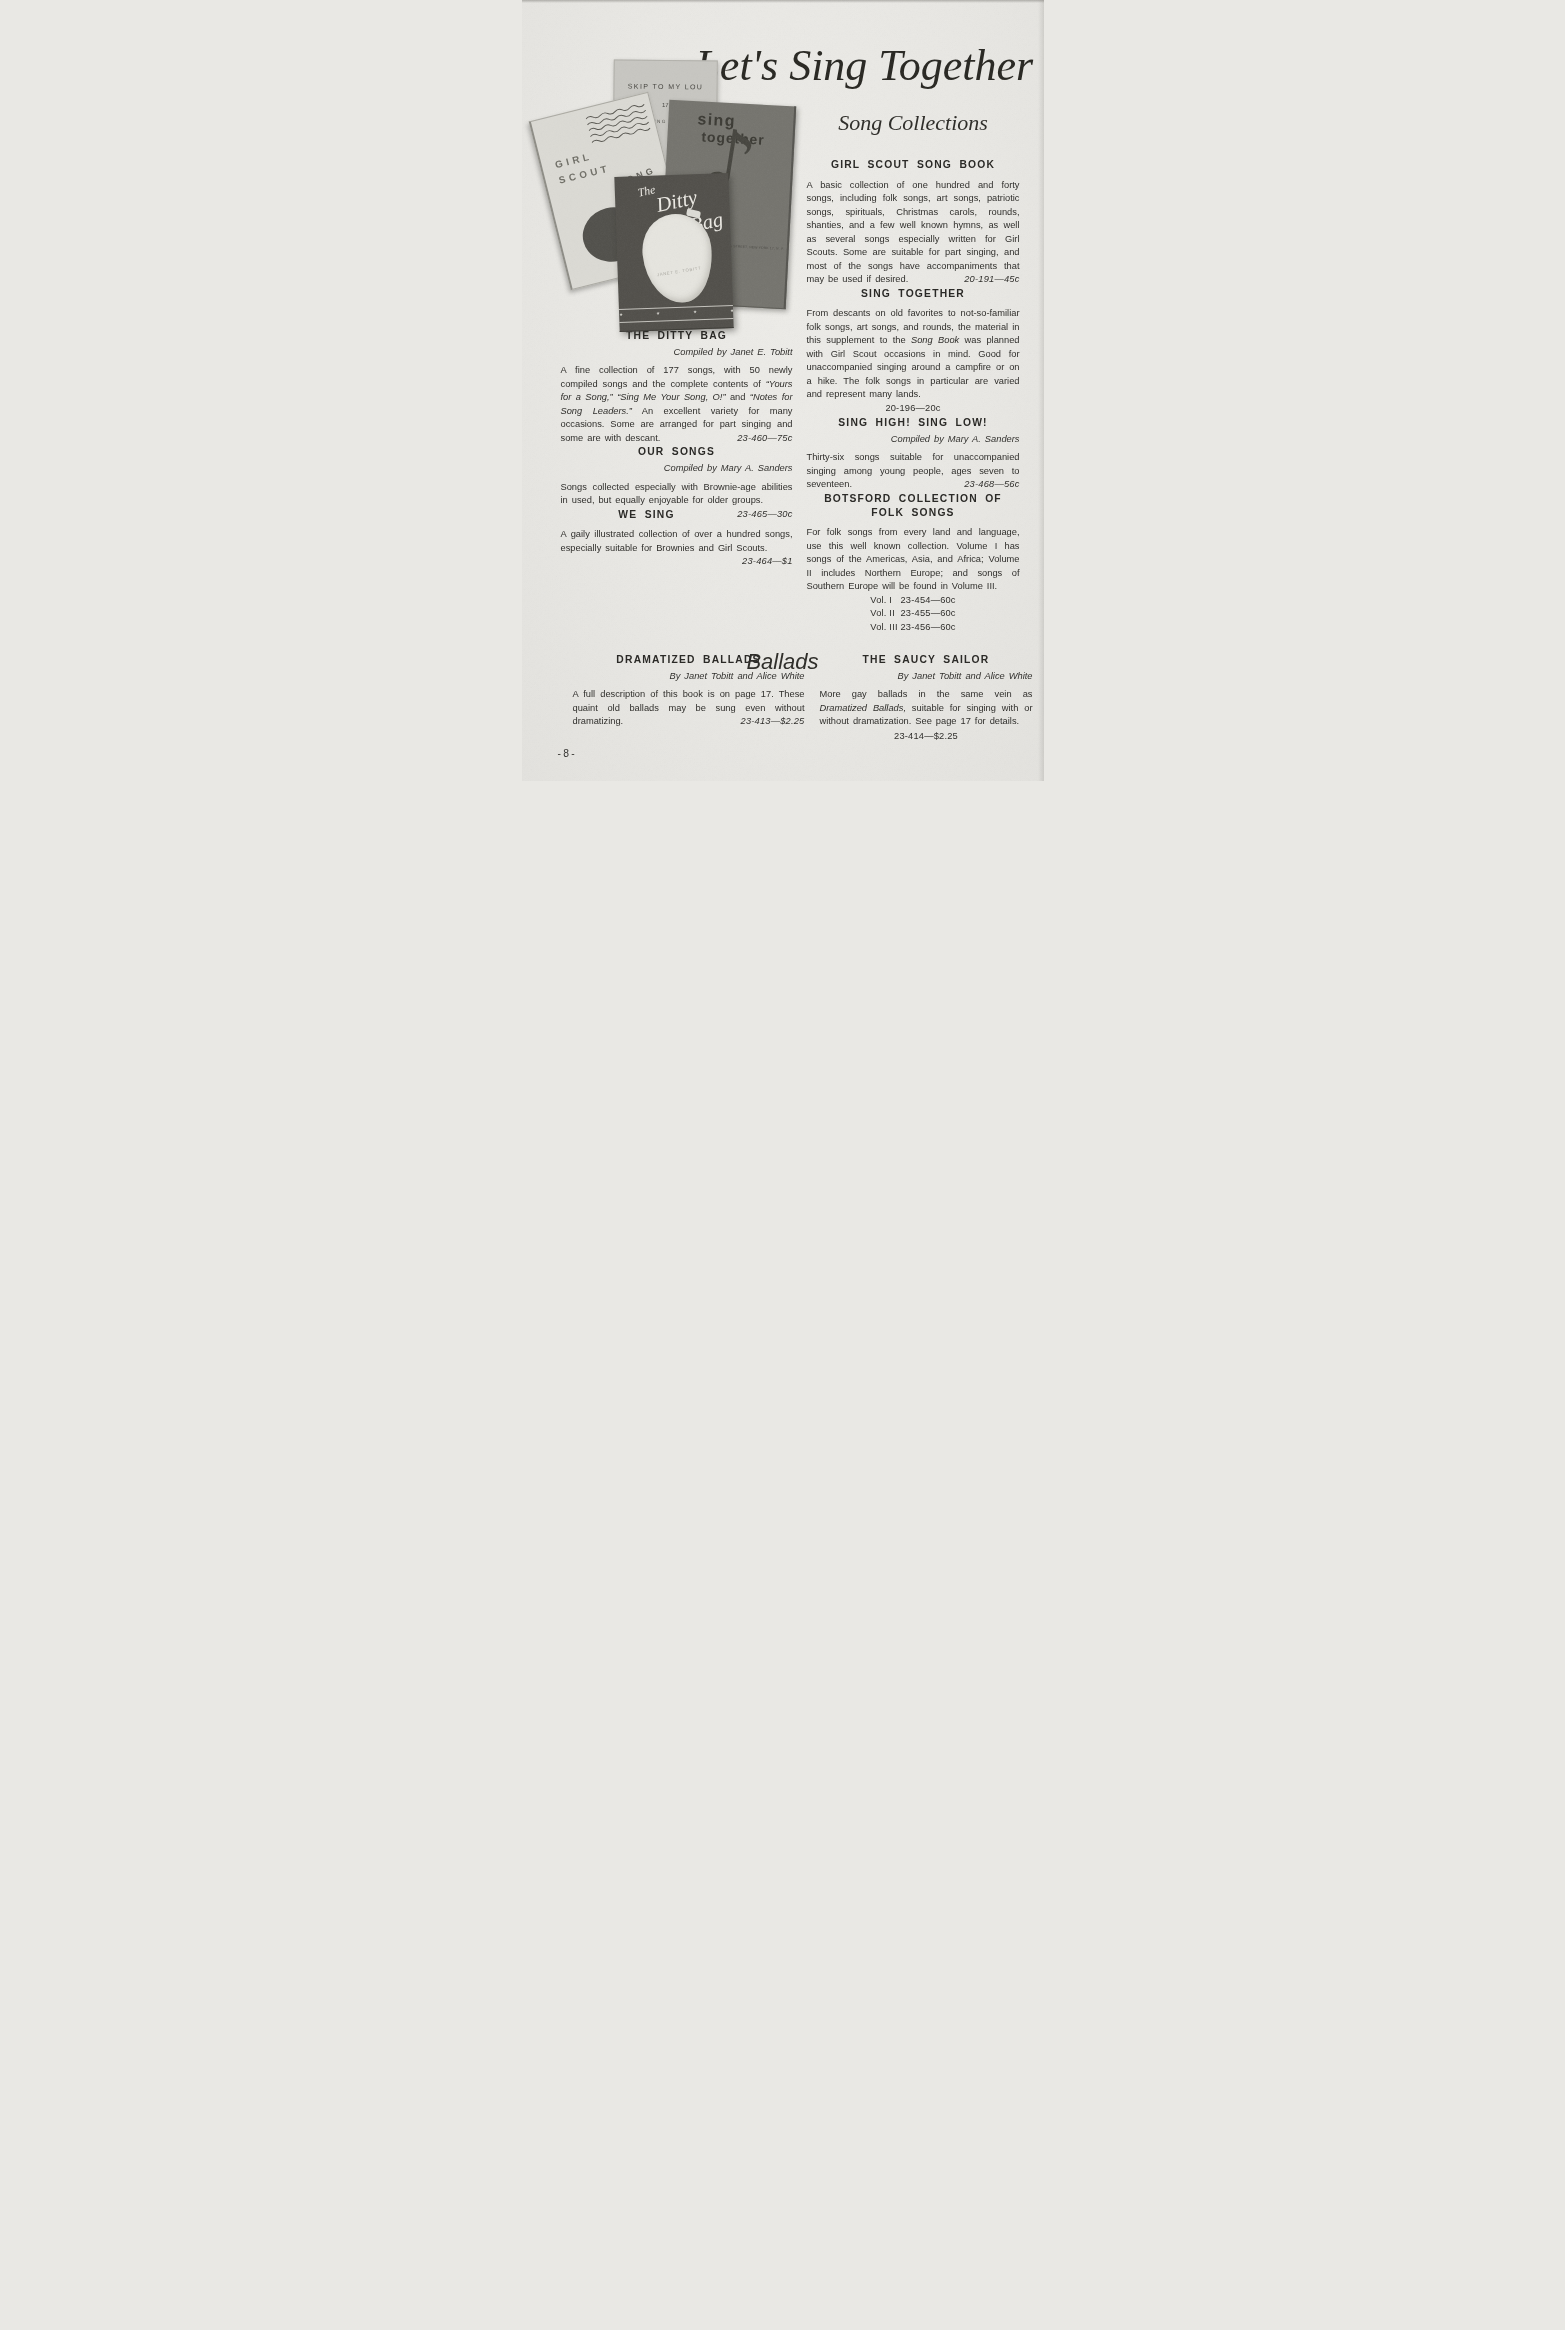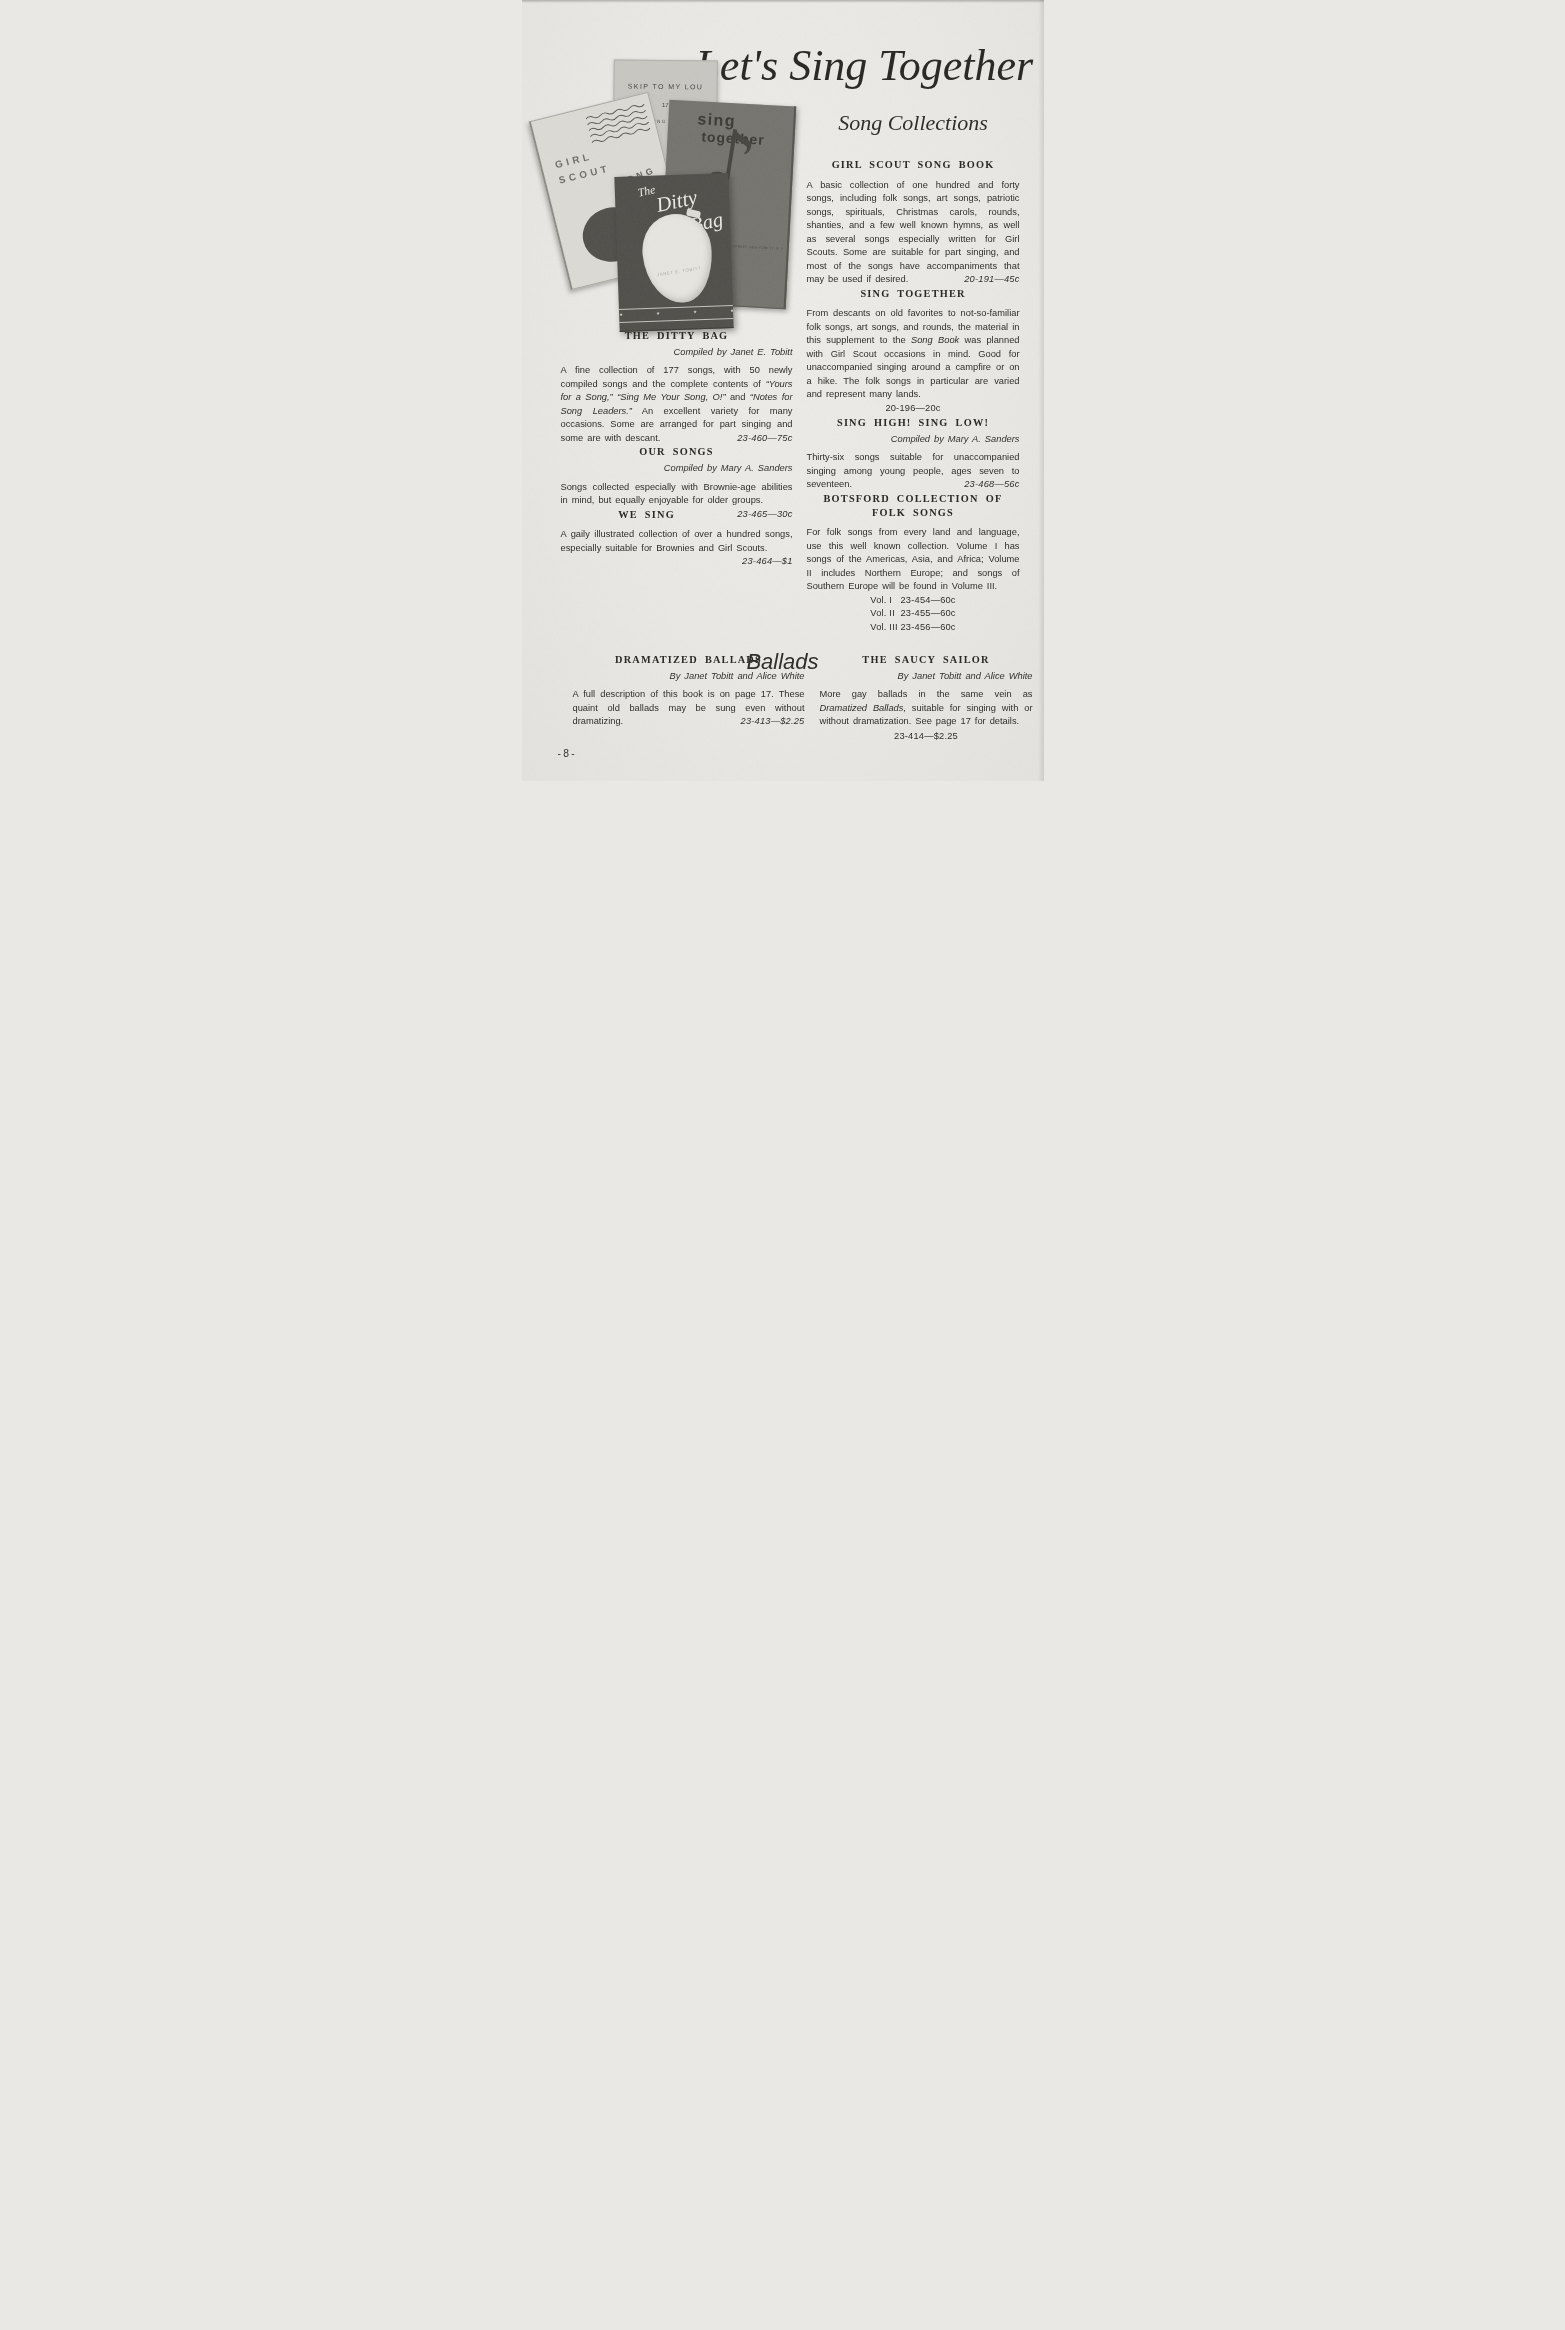--- a/index.html
+++ b/index.html
@@ -88,21 +88,21 @@
   .col { position:absolute; }
   .col-right { left:285px; top:111px; width:213px; }
   .col-left  { left:39px;  top:329px; width:232px; }
 
   .script-head {
     font-family:Liberation Serif, serif; font-style:italic; font-size:22px;
     text-align:center; color:#2b2a26; line-height:1.05; margin:0 0 24px 0;
   }
   h3.entry-title {
     margin:0; font-size:10.3px; font-weight:700; letter-spacing:1.2px; word-spacing:3.3px;
-    text-align:center; color:#262522; line-height:14px;font-family:Liberation Serif, serif;
+    text-align:center; color:#262522; line-height:14px;
   }
   .byline { font-style:italic; text-align:right; font-size:9.3px; word-spacing:1.4px;
     color:#2e2d2a; margin:2.8px 0 0 0; line-height:12px; }
   p.body { margin:6.5px 0 0 0; font-size:9.3px; line-height:13.5px; text-align:justify;
     word-spacing:1.4px; color:#2b2a27; }
   .price { float:right; margin-left:4.7px; letter-spacing:0.2px;font-style:italic; }
   .price-center { text-align:center; font-size:9.3px; line-height:13.5px; margin-top:0.9px;
     letter-spacing:0.2px; }
   .vol { text-align:center; font-size:9.3px; line-height:13.5px; white-space:pre;
     letter-spacing:0.2px; } .gap-32 { margin-top:15px; } .gap-34 { margin-top:16px; }
@@ -215,21 +215,21 @@
     <h3 class="entry-title">THE DITTY BAG</h3>
     <div class="byline">Compiled by Janet E. Tobitt</div>
     <p class="body">
       <span><span>A fine collection of 177 songs, with 50 newly compiled songs and the complete contents of </span><i>“Yours for a Song,” “Sing Me Your Song, O!”</i><span> and </span><i>“Notes for Song Leaders.”</i><span> An excellent variety for many occasions. Some are arranged for part singing and some are with descant.</span></span>
       <span class="price">23-460—75c</span>
     </p>
 
     <h3 class="entry-title gap-34">OUR SONGS</h3>
     <div class="byline">Compiled by Mary A. Sanders</div>
     <p class="body">
-      <span>Songs collected especially with Brownie-age abilities in mind, but equally enjoyable for older groups.</span>
+      <span>Songs collected especially with Brownie-age abilities in used, but equally enjoyable for older groups.</span>
       <span class="price">23-465—30c</span>
     </p>
 
     <h3 class="entry-title gap-36">WE SING</h3>
     <p class="body">
       <span>A gaily illustrated collection of over a hundred songs, especially suitable for Brownies and Girl Scouts.</span>
       <span class="price">23-464—$1</span>
     </p>
   </div>
 

